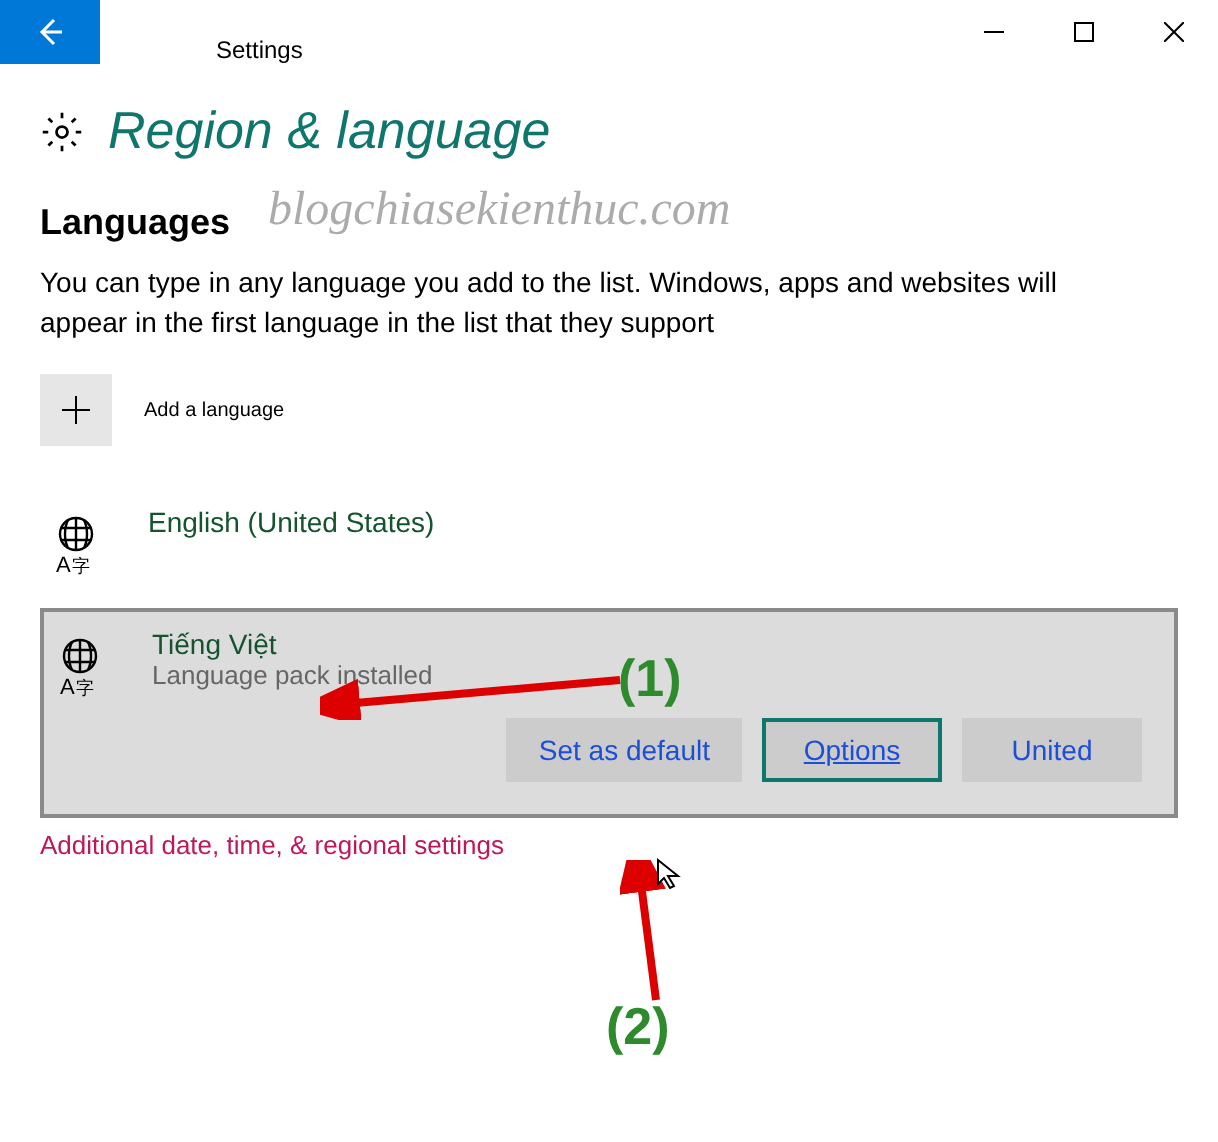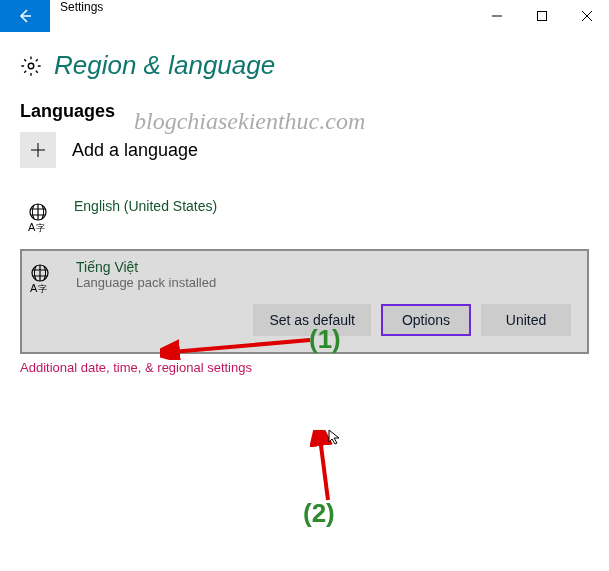--- a/index.html
+++ b/index.html
@@ -1,53 +1,53 @@
 <!DOCTYPE html>
 <html><head>
   <meta charset="utf-8">
   <style>
     * { margin: 0; padding: 0; box-sizing: border-box; font-family: "Segoe UI", Arial, sans-serif; }
     body { width: 609px; height: 571px; background: #fff; position: relative; overflow: hidden; }
     
-    .titlebar { display: flex; align-items: flex-start; height: 32px; }
+    .titlebar { display: flex; align-items: flex-end; height: 32px; gap: 48px; }
     .back-btn { width: 50px; height: 32px; background: #0078d7; display: flex; align-items: center; justify-content: center; }
     .back-btn svg { width: 16px; height: 16px; fill: #fff; }
     .titlebar-title { flex: 1; padding-left: 10px; font-size: 12px; color: #000; }
     .win-controls { display: flex; }
     .win-btn { width: 45px; height: 32px; display: flex; align-items: center; justify-content: center; color: #000; }
     .win-btn svg { width: 10px; height: 10px; }
     
     .content { padding: 10px 20px 20px 20px; }
     
     .page-header { display: flex; align-items: center; margin-top: 8px; margin-bottom: 20px; }
     .gear-icon { width: 22px; height: 22px; margin-right: 12px; }
     .page-title { font-size: 26px; font-weight: 300; color: #0f766e; font-style: italic; }
     
     .section-label { font-size: 18px; font-weight: 700; color: #000; margin-bottom: 10px; }
     
-    .watermark { position: absolute; top: 108px; left: 134px; font-size: 24px; color: #888; font-family: Georgia, serif; font-style: italic; pointer-events: none; opacity: 0.7; }
+    .watermark { position: absolute; top: 92px; left: 134px; font-size: 24px; color: #888; font-family: Georgia, serif; font-style: italic; pointer-events: none; opacity: 0.7; }
     
     .description { font-size: 14px; color: #000; line-height: 1.4; margin-bottom: 16px; max-width: 520px; }
     
     .add-lang { display: flex; align-items: center; margin-bottom: 22px; }
     .plus-box { width: 36px; height: 36px; background: #e6e6e6; display: flex; align-items: center; justify-content: center; margin-right: 16px; }
     .plus-box svg { width: 16px; height: 16px; }
-    .add-lang-label { font-size: 18px; color: #000; }
+    .add-lang-label { font-size: 10px; color: #000; }
     
     .lang-row { display: flex; align-items: flex-start; padding: 8px 6px; margin-bottom: 6px; }
     .lang-row.selected { background: #dcdcdc; border: 2px solid #8a8a8a; padding-bottom: 16px; }
     .lang-icon { width: 34px; height: 34px; margin-right: 14px; margin-top: 3px; flex-shrink: 0; }
     .lang-icon svg { width: 34px; height: 34px; }
     .lang-text { flex:1; }
     .lang-name { font-size: 14px; color: #14532d; }
     .lang-sub { font-size: 13px; color: #666; }
     
     .lang-actions { display: flex; gap: 10px; justify-content: flex-end; margin-top: 14px; padding-right: 10px; }
-    .action-btn { background: #ccc; border: none; padding: 6px 16px; font-size: 14px; color: #0f172a; min-width: 90px; }
-    .action-btn.highlight { border: 2px solid #6d28d9; }
+    .action-btn { background: #ccc; border: none; padding: 6px 16px; font-size: 14px; color: #1d4ed8; min-width: 90px; }
+    .action-btn.highlight { border: 2px solid #0f766e; text-decoration: underline; }
     
     .related-title { font-size: 18px; font-weight: 400; color: #000; margin-top: 32px; margin-bottom: 10px; }
     .link { font-size: 13px; color: #be185d; }
     
     .annotation-arrow { position: absolute; pointer-events: none; }
     .annotation-label { position: absolute; font-size: 26px; font-weight: bold; font-family: "Arial"; pointer-events: none; }
     .label-1 { color: #2d8a2d; top: 324px; left: 309px; }
     .label-2 { color: #2d8a2d; top: 498px; left: 303px; }
     
     .cursor { position: absolute; top: 428px; left: 327px; pointer-events: none; }
@@ -89,20 +89,21 @@
       <svg viewBox="0 0 24 24" fill="none" stroke="#000" stroke-width="1.5">
           <circle cx="12" cy="12" r="3"></circle>
           <path d="M12 1.5v3M12 19.5v3M4.6 4.6l2.1 2.1M17.3 17.3l2.1 2.1M1.5 12h3M19.5 12h3M4.6 19.4l2.1-2.1M17.3 6.7l2.1-2.1"></path>
         </svg>
     </span>
     <div class="page-title">Region &amp; language</div>
   </div>
 
   <div class="section-label">Languages</div>
 
+  <div class="description">You can type in any language you add to the list. Windows, apps and websites will appear in the first language in the list that they support</div>
 
   <div class="add-lang">
     <div class="plus-box">
       <svg viewBox="0 0 16 16">
           <line x1="8" y1="1" x2="8" y2="15" stroke="#000" stroke-width="1"></line>
           <line x1="1" y1="8" x2="15" y2="8" stroke="#000" stroke-width="1"></line>
         </svg>
     </div>
     <div class="add-lang-label">Add a language</div>
   </div>

